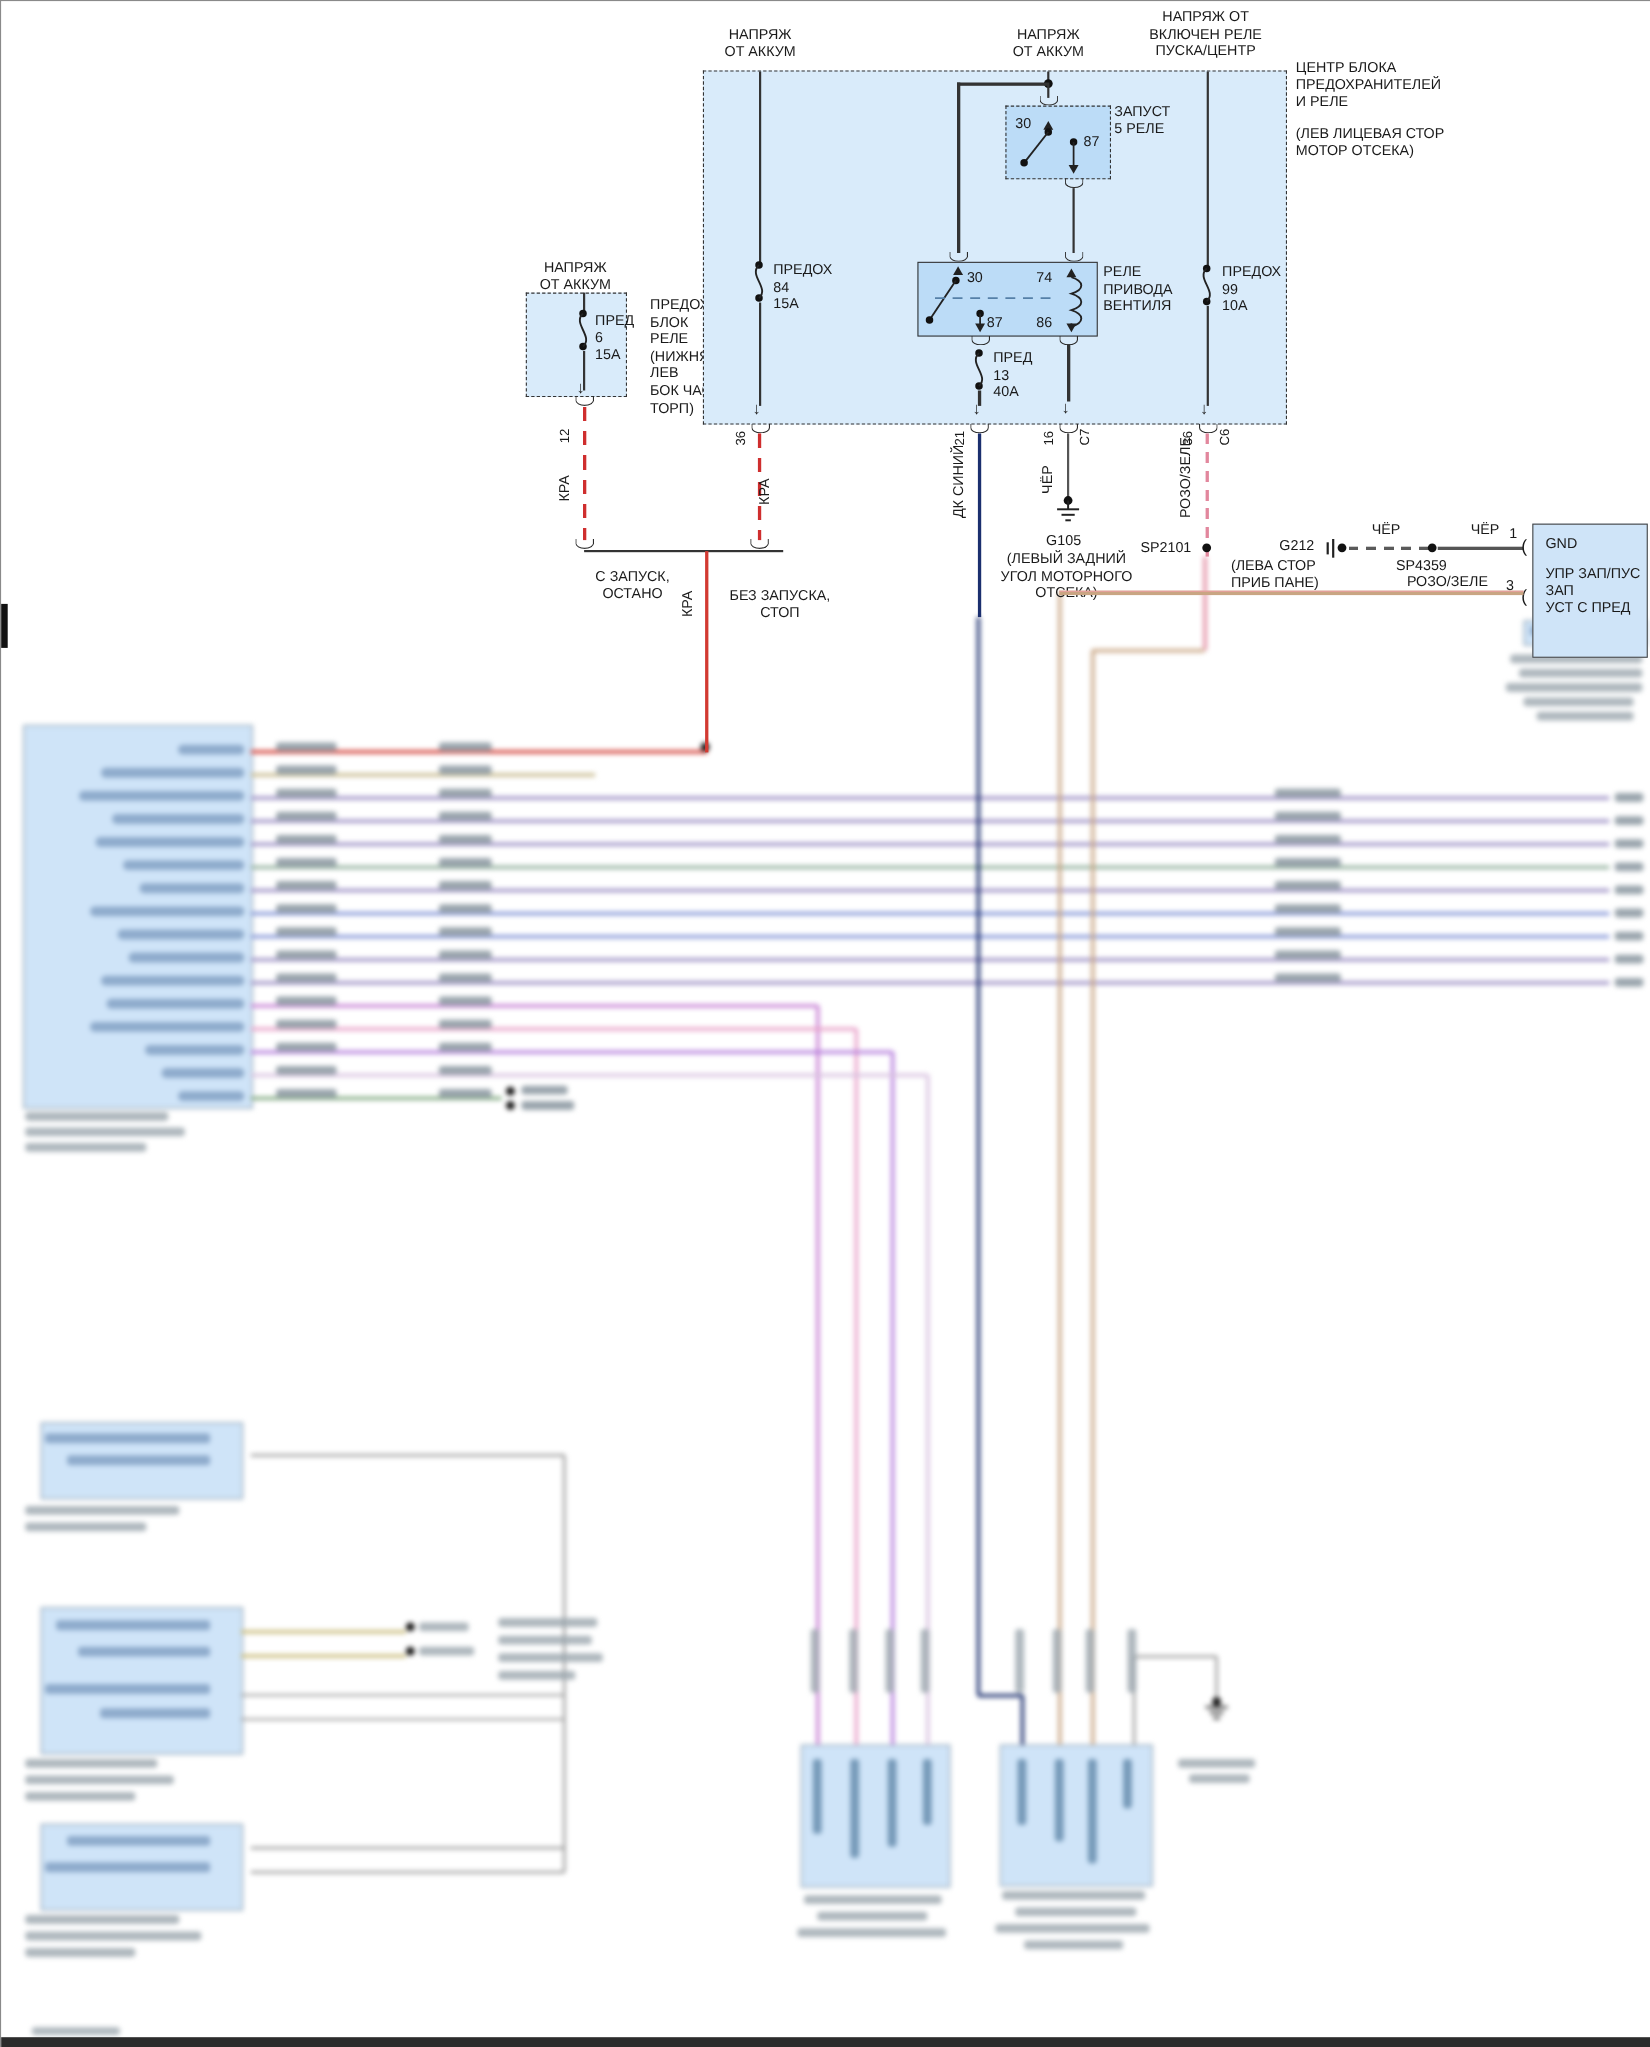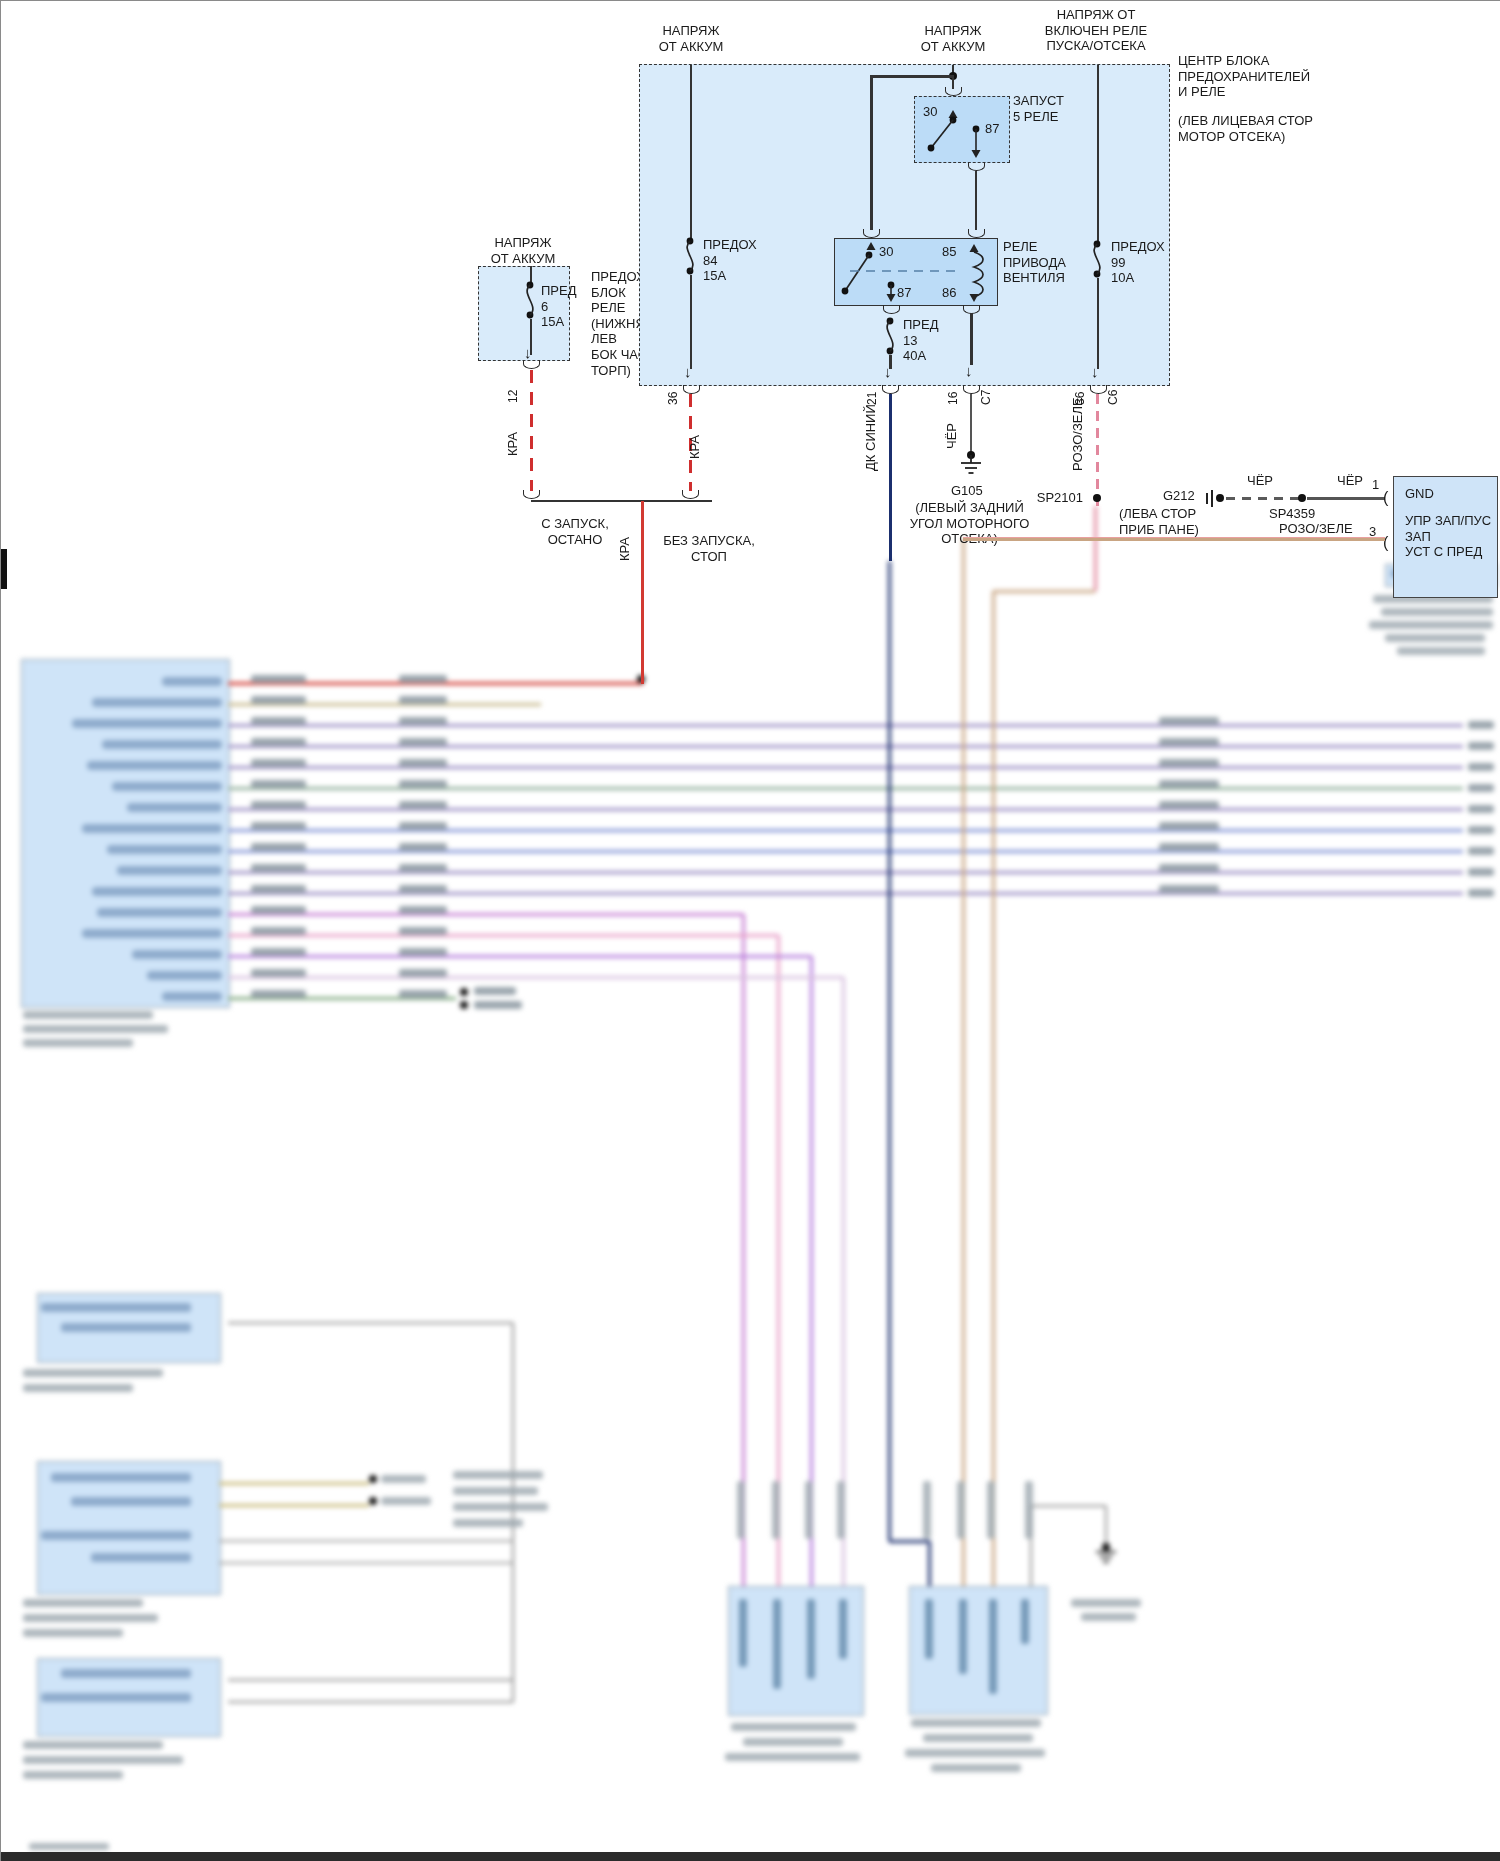--- a/index.html
+++ b/index.html
@@ -215,21 +215,21 @@
     </div>
 
   <div class="a txt ml ctr" style="left:452px;top:234px;width:140px">НАПРЯЖ
 ОТ АККУМ</div>
   <div class="a txt ml ctr" style="left:620px;top:22px;width:140px">НАПРЯЖ
 ОТ АККУМ</div>
   <div class="a txt ml ctr" style="left:882px;top:22px;width:140px">НАПРЯЖ
 ОТ АККУМ</div>
   <div class="a txt ml ctr" style="left:1020px;top:6px;width:150px">НАПРЯЖ ОТ
 ВКЛЮЧЕН РЕЛЕ
-ПУСКА/ОТСЕКА</div>
+ПУСКА/ЦЕНТР</div>
   <div class="a txt ml" style="left:1177px;top:52px;width:180px">ЦЕНТР БЛОКА
 ПРЕДОХРАНИТЕЛЕЙ
 И РЕЛЕ</div>
   <div class="a txt ml" style="left:1177px;top:112px;width:190px">(ЛЕВ ЛИЦЕВАЯ СТОР
 МОТОР ОТСЕКА)</div>
 
   <div class="a dashbox" style="left:477px;top:265px;width:90px;height:93px"></div>
   <div class="a txt ml" style="left:590px;top:268px;width:110px">ПРЕДОХРА,
 БЛОК
 РЕЛЕ
@@ -307,21 +307,21 @@
     <line x1="16" y1="33" x2="128" y2="33" stroke="#5580a8" stroke-width="1.6" stroke-dasharray="9,7"></line>
     <path d="M140,6 l-4.5,8 h9 z" fill="#222"></path>
     <path d="M140,14 C152,18 152,25 140,29 C152,33 152,40 140,44 C152,48 152,55 140,59" fill="none" stroke="#222" stroke-width="1.7"></path>
     <line x1="140" y1="56" x2="140" y2="60" stroke="#222" stroke-width="1.6"></line>
     <path d="M140,64 l-4.5,-8 h9 z" fill="#222"></path>
     <circle cx="57" cy="47" r="3.4" fill="#111"></circle>
     <line x1="57" y1="47" x2="57" y2="58" stroke="#222" stroke-width="1.6"></line>
     <path d="M57,64 l-4.5,-8 h9 z" fill="#222"></path>
   </svg>
   <div class="a txt" style="left:878px;top:243px">30</div>
-  <div class="a txt" style="left:941px;top:243px">85</div>
+  <div class="a txt" style="left:941px;top:243px">74</div>
   <div class="a txt" style="left:896px;top:284px">87</div>
   <div class="a txt" style="left:941px;top:284px">86</div>
   <div class="a txt ml" style="left:1002px;top:238px">РЕЛЕ
 ПРИВОДА
 ВЕНТИЛЯ</div>
 
   <div class="cup" style="left:882px;top:304px"></div>
   <svg style="left:879px;top:316px" width="20" height="40">
     <circle cx="10" cy="4" r="3.4" fill="#111"></circle>
       <circle cx="10" cy="34" r="3.4" fill="#111"></circle>

